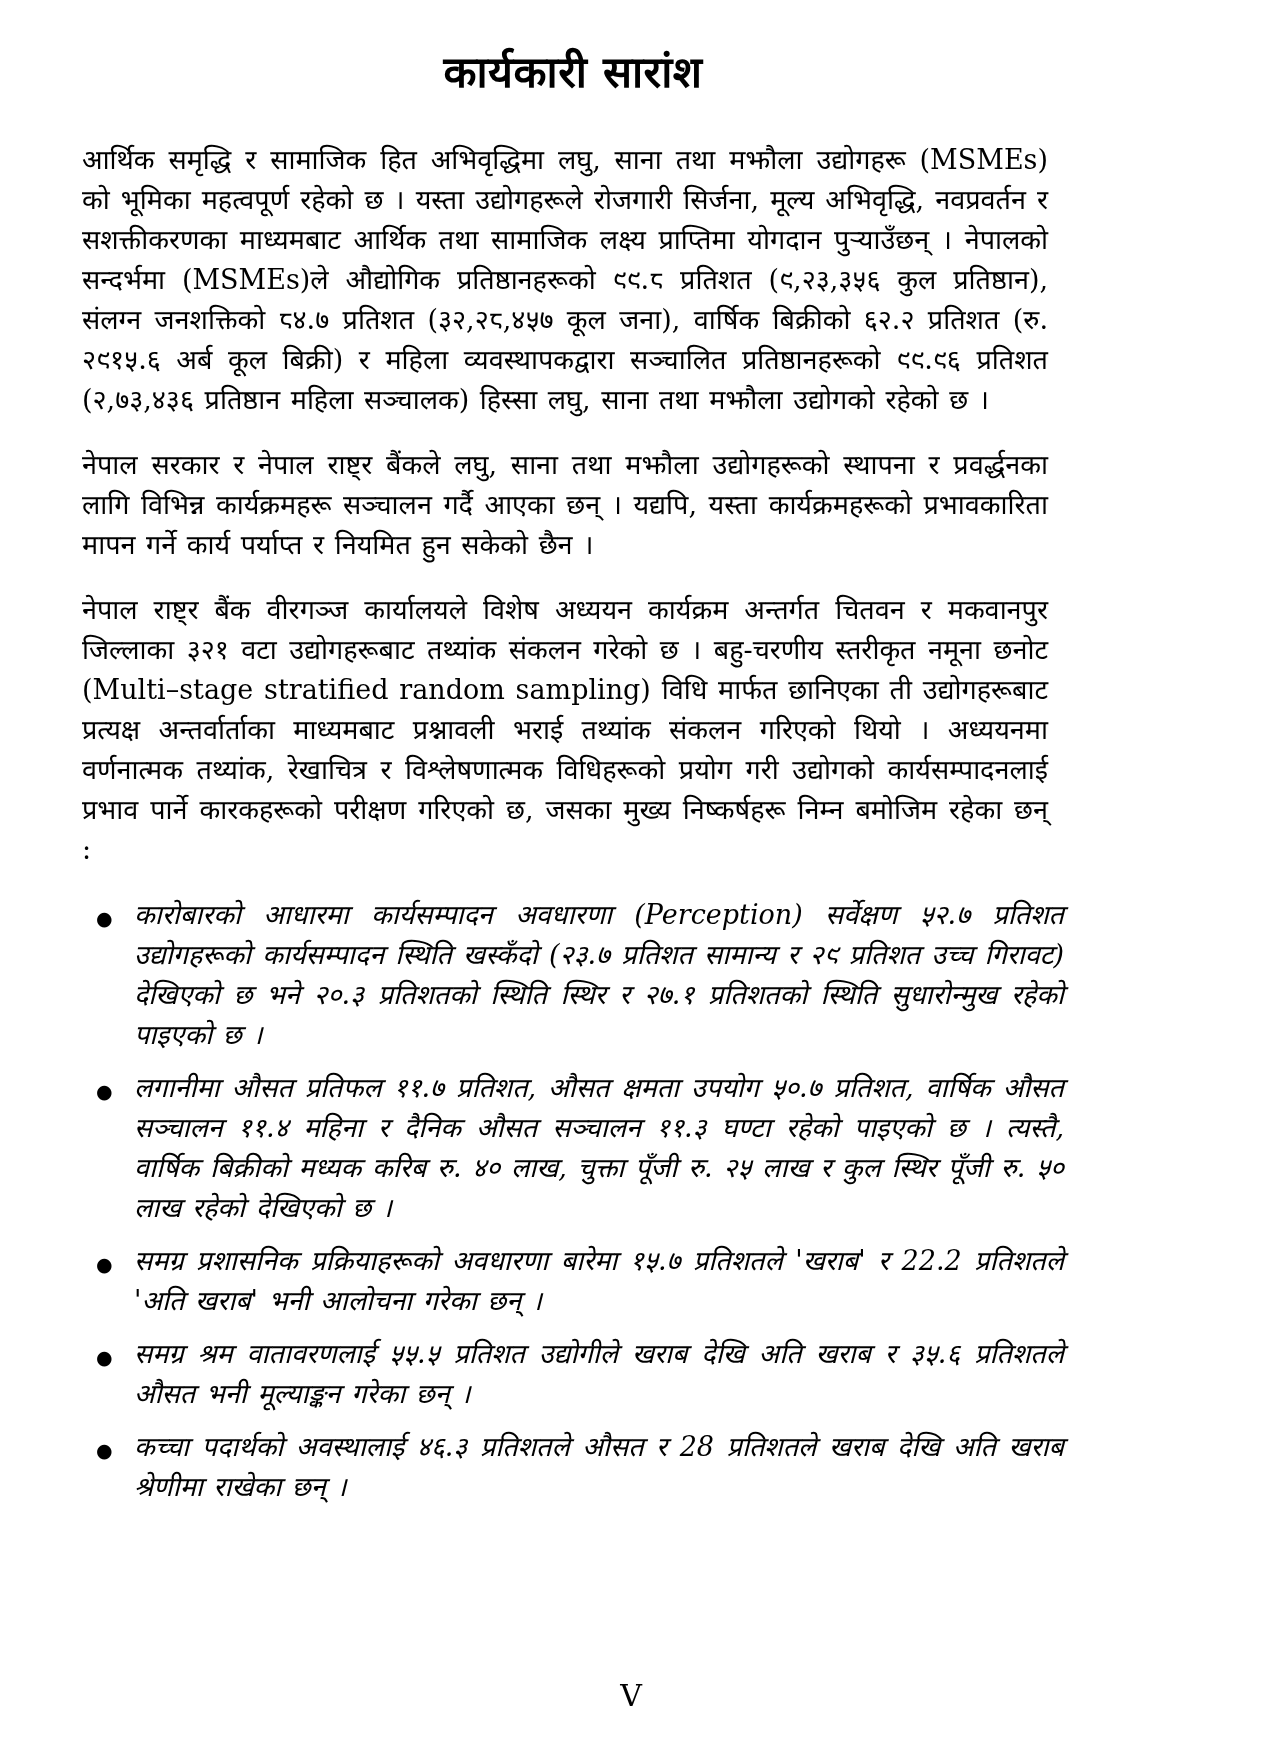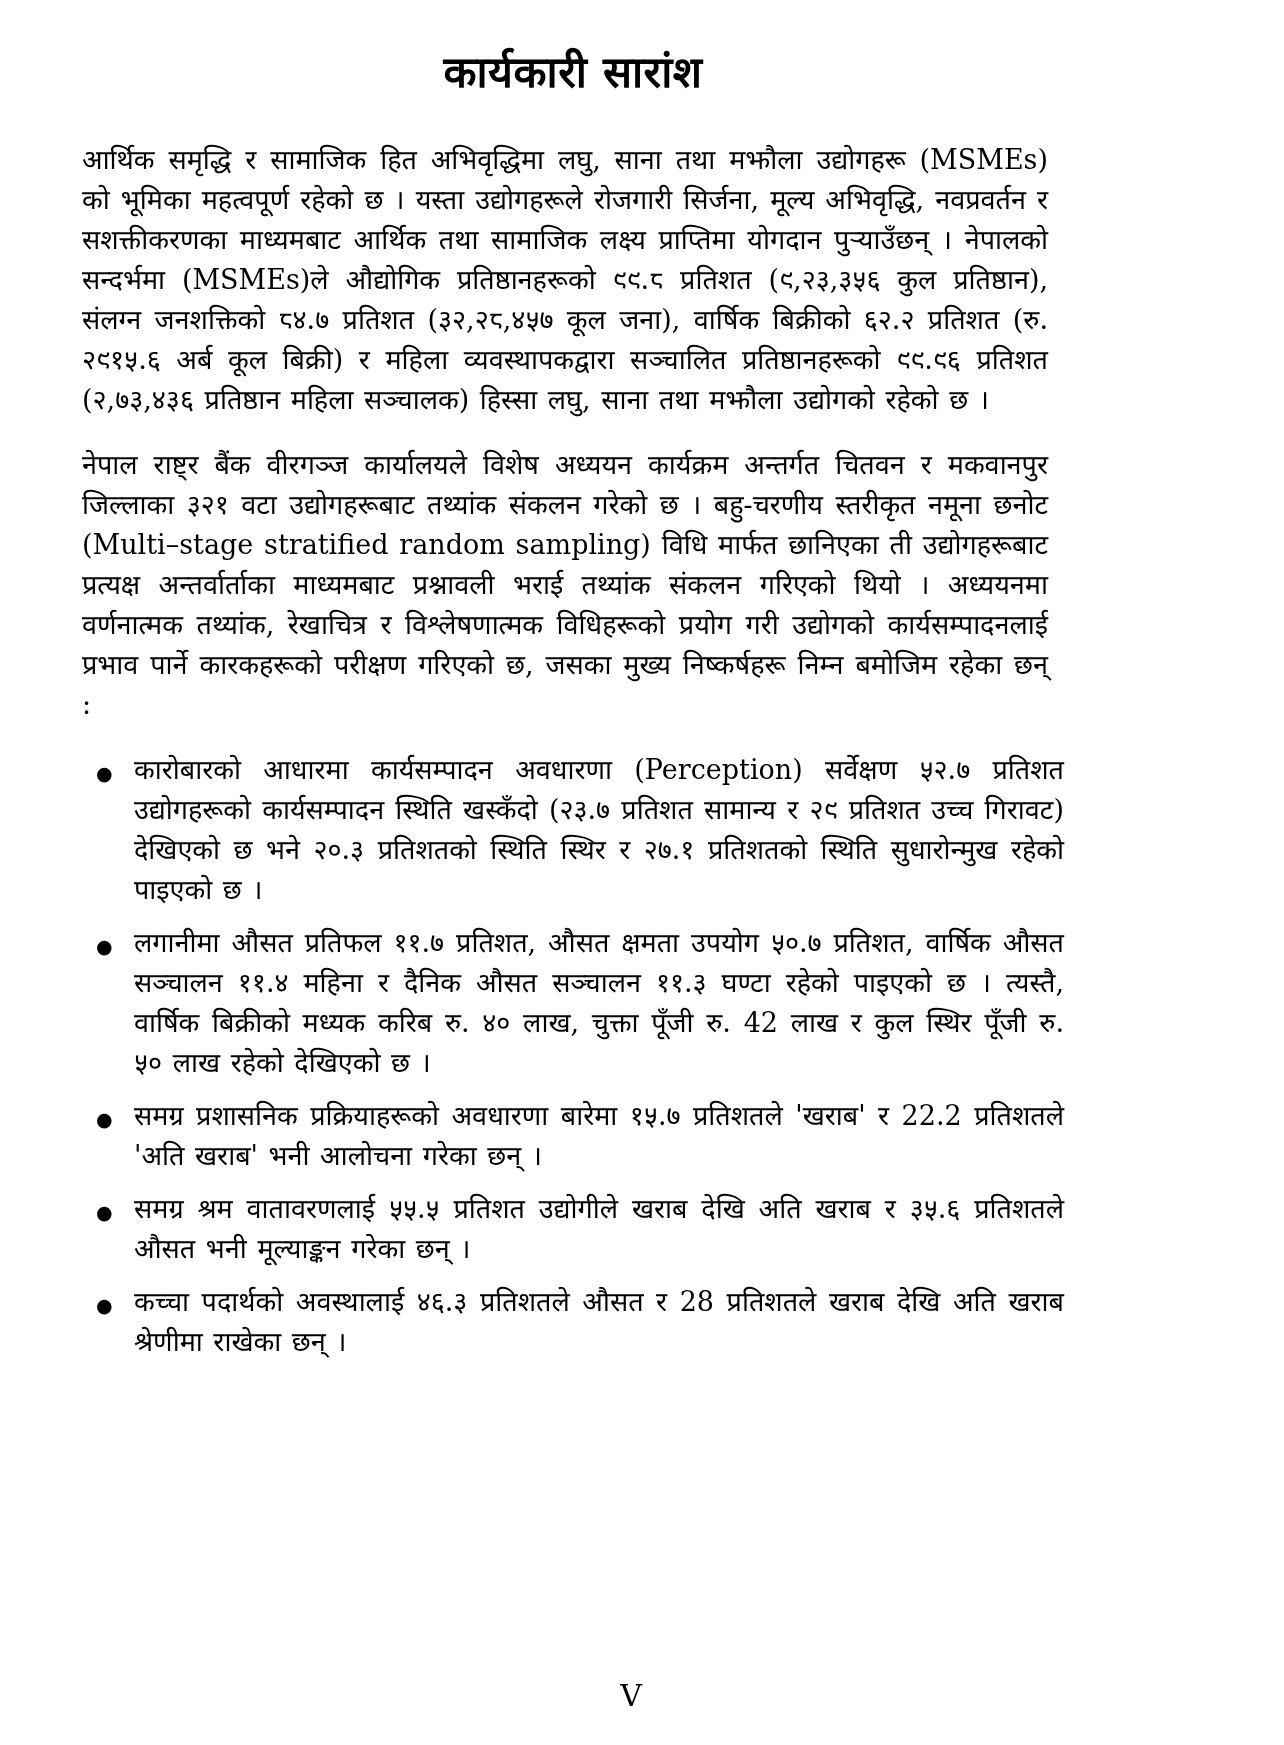--- a/index.html
+++ b/index.html
@@ -36,20 +36,21 @@
     font-size: 27px;
     line-height: 40px;
     text-align: justify;
     margin: 0 16px 25px 0;
     word-spacing: 2px;
   }
   .findings {
     list-style: none;
     margin: 14px 0 4px 0;
     padding: 0;
+    font-style: italic;
   }
   .findings li {
     position: relative;
     padding-left: 52px;
     margin: 0 0 13px 0;
     font-size: 27px;
     line-height: 40px;
     text-align: justify;
     word-spacing: 2px;
   }
@@ -72,26 +73,27 @@
 </style>
 </head>
 <body>
 
 <div class="page">
 
   <h1 class="doc-title">कार्यकारी सारांश</h1>
 
   <p class="para">आर्थिक समृद्धि र सामाजिक हित अभिवृद्धिमा लघु, साना तथा मझौला उद्योगहरू (MSMEs) को भूमिका महत्वपूर्ण रहेको छ । यस्ता उद्योगहरूले रोजगारी सिर्जना, मूल्य अभिवृद्धि, नवप्रवर्तन र सशक्तीकरणका माध्यमबाट आर्थिक तथा सामाजिक लक्ष्य प्राप्तिमा योगदान पुऱ्याउँछन् । नेपालको सन्दर्भमा (MSMEs)ले औद्योगिक प्रतिष्ठानहरूको ९९.८ प्रतिशत (९,२३,३५६ कुल प्रतिष्ठान), संलग्न जनशक्तिको ८४.७ प्रतिशत (३२,२८,४५७ कूल जना), वार्षिक बिक्रीको ६२.२ प्रतिशत (रु. २९१५.६ अर्ब कूल बिक्री) र महिला व्यवस्थापकद्वारा सञ्चालित प्रतिष्ठानहरूको ९९.९६ प्रतिशत (२,७३,४३६ प्रतिष्ठान महिला सञ्चालक) हिस्सा लघु, साना तथा मझौला उद्योगको रहेको छ ।</p>
 
+  <p class="para">नेपाल सरकार र नेपाल राष्ट्र बैंकले लघु, साना तथा मझौला उद्योगहरूको स्थापना र प्रवर्द्धनका लागि विभिन्न कार्यक्रमहरू सञ्चालन गर्दै आएका छन् । यद्यपि, यस्ता कार्यक्रमहरूको प्रभावकारिता मापन गर्ने कार्य पर्याप्त र नियमित हुन सकेको छैन ।</p>
 
   <p class="para">नेपाल राष्ट्र बैंक वीरगञ्ज कार्यालयले विशेष अध्ययन कार्यक्रम अन्तर्गत चितवन र मकवानपुर जिल्लाका ३२१ वटा उद्योगहरूबाट तथ्यांक संकलन गरेको छ । बहु-चरणीय स्तरीकृत नमूना छनोट (Multi–stage stratified random sampling) विधि मार्फत छानिएका ती उद्योगहरूबाट प्रत्यक्ष अन्तर्वार्ताका माध्यमबाट प्रश्नावली भराई तथ्यांक संकलन गरिएको थियो । अध्ययनमा वर्णनात्मक तथ्यांक, रेखाचित्र र विश्लेषणात्मक विधिहरूको प्रयोग गरी उद्योगको कार्यसम्पादनलाई प्रभाव पार्ने कारकहरूको परीक्षण गरिएको छ, जसका मुख्य निष्कर्षहरू निम्न बमोजिम रहेका छन् :</p>
 
   <ul class="findings">
     <li>कारोबारको आधारमा कार्यसम्पादन अवधारणा (Perception) सर्वेक्षण ५२.७ प्रतिशत उद्योगहरूको कार्यसम्पादन स्थिति खस्कँदो (२३.७ प्रतिशत सामान्य र २९ प्रतिशत उच्च गिरावट) देखिएको छ भने २०.३ प्रतिशतको स्थिति स्थिर र २७.१ प्रतिशतको स्थिति सुधारोन्मुख रहेको पाइएको छ ।</li>
-    <li>लगानीमा औसत प्रतिफल ११.७ प्रतिशत, औसत क्षमता उपयोग ५०.७ प्रतिशत, वार्षिक औसत सञ्चालन ११.४ महिना र दैनिक औसत सञ्चालन ११.३ घण्टा रहेको पाइएको छ । त्यस्तै, वार्षिक बिक्रीको मध्यक करिब रु. ४० लाख, चुक्ता पूँजी रु. 42 लाख र कुल स्थिर पूँजी रु. ५० लाख रहेको देखिएको छ ।</li>
+    <li>लगानीमा औसत प्रतिफल ११.७ प्रतिशत, औसत क्षमता उपयोग ५०.७ प्रतिशत, वार्षिक औसत सञ्चालन ११.४ महिना र दैनिक औसत सञ्चालन ११.३ घण्टा रहेको पाइएको छ । त्यस्तै, वार्षिक बिक्रीको मध्यक करिब रु. ४० लाख, चुक्ता पूँजी रु. २५ लाख र कुल स्थिर पूँजी रु. ५० लाख रहेको देखिएको छ ।</li>
     <li>समग्र प्रशासनिक प्रक्रियाहरूको अवधारणा बारेमा १५.७ प्रतिशतले 'खराब' र 22.2 प्रतिशतले 'अति खराब' भनी आलोचना गरेका छन् ।</li>
     <li>समग्र श्रम वातावरणलाई ५५.५ प्रतिशत उद्योगीले खराब देखि अति खराब र ३५.६ प्रतिशतले औसत भनी मूल्याङ्कन गरेका छन् ।</li>
     <li>कच्चा पदार्थको अवस्थालाई ४६.३ प्रतिशतले औसत र 28 प्रतिशतले खराब देखि अति खराब श्रेणीमा राखेका छन् ।</li>
   </ul>
 
   <div class="page-footer">V</div>
 
 </div>
 
 </body></html>

